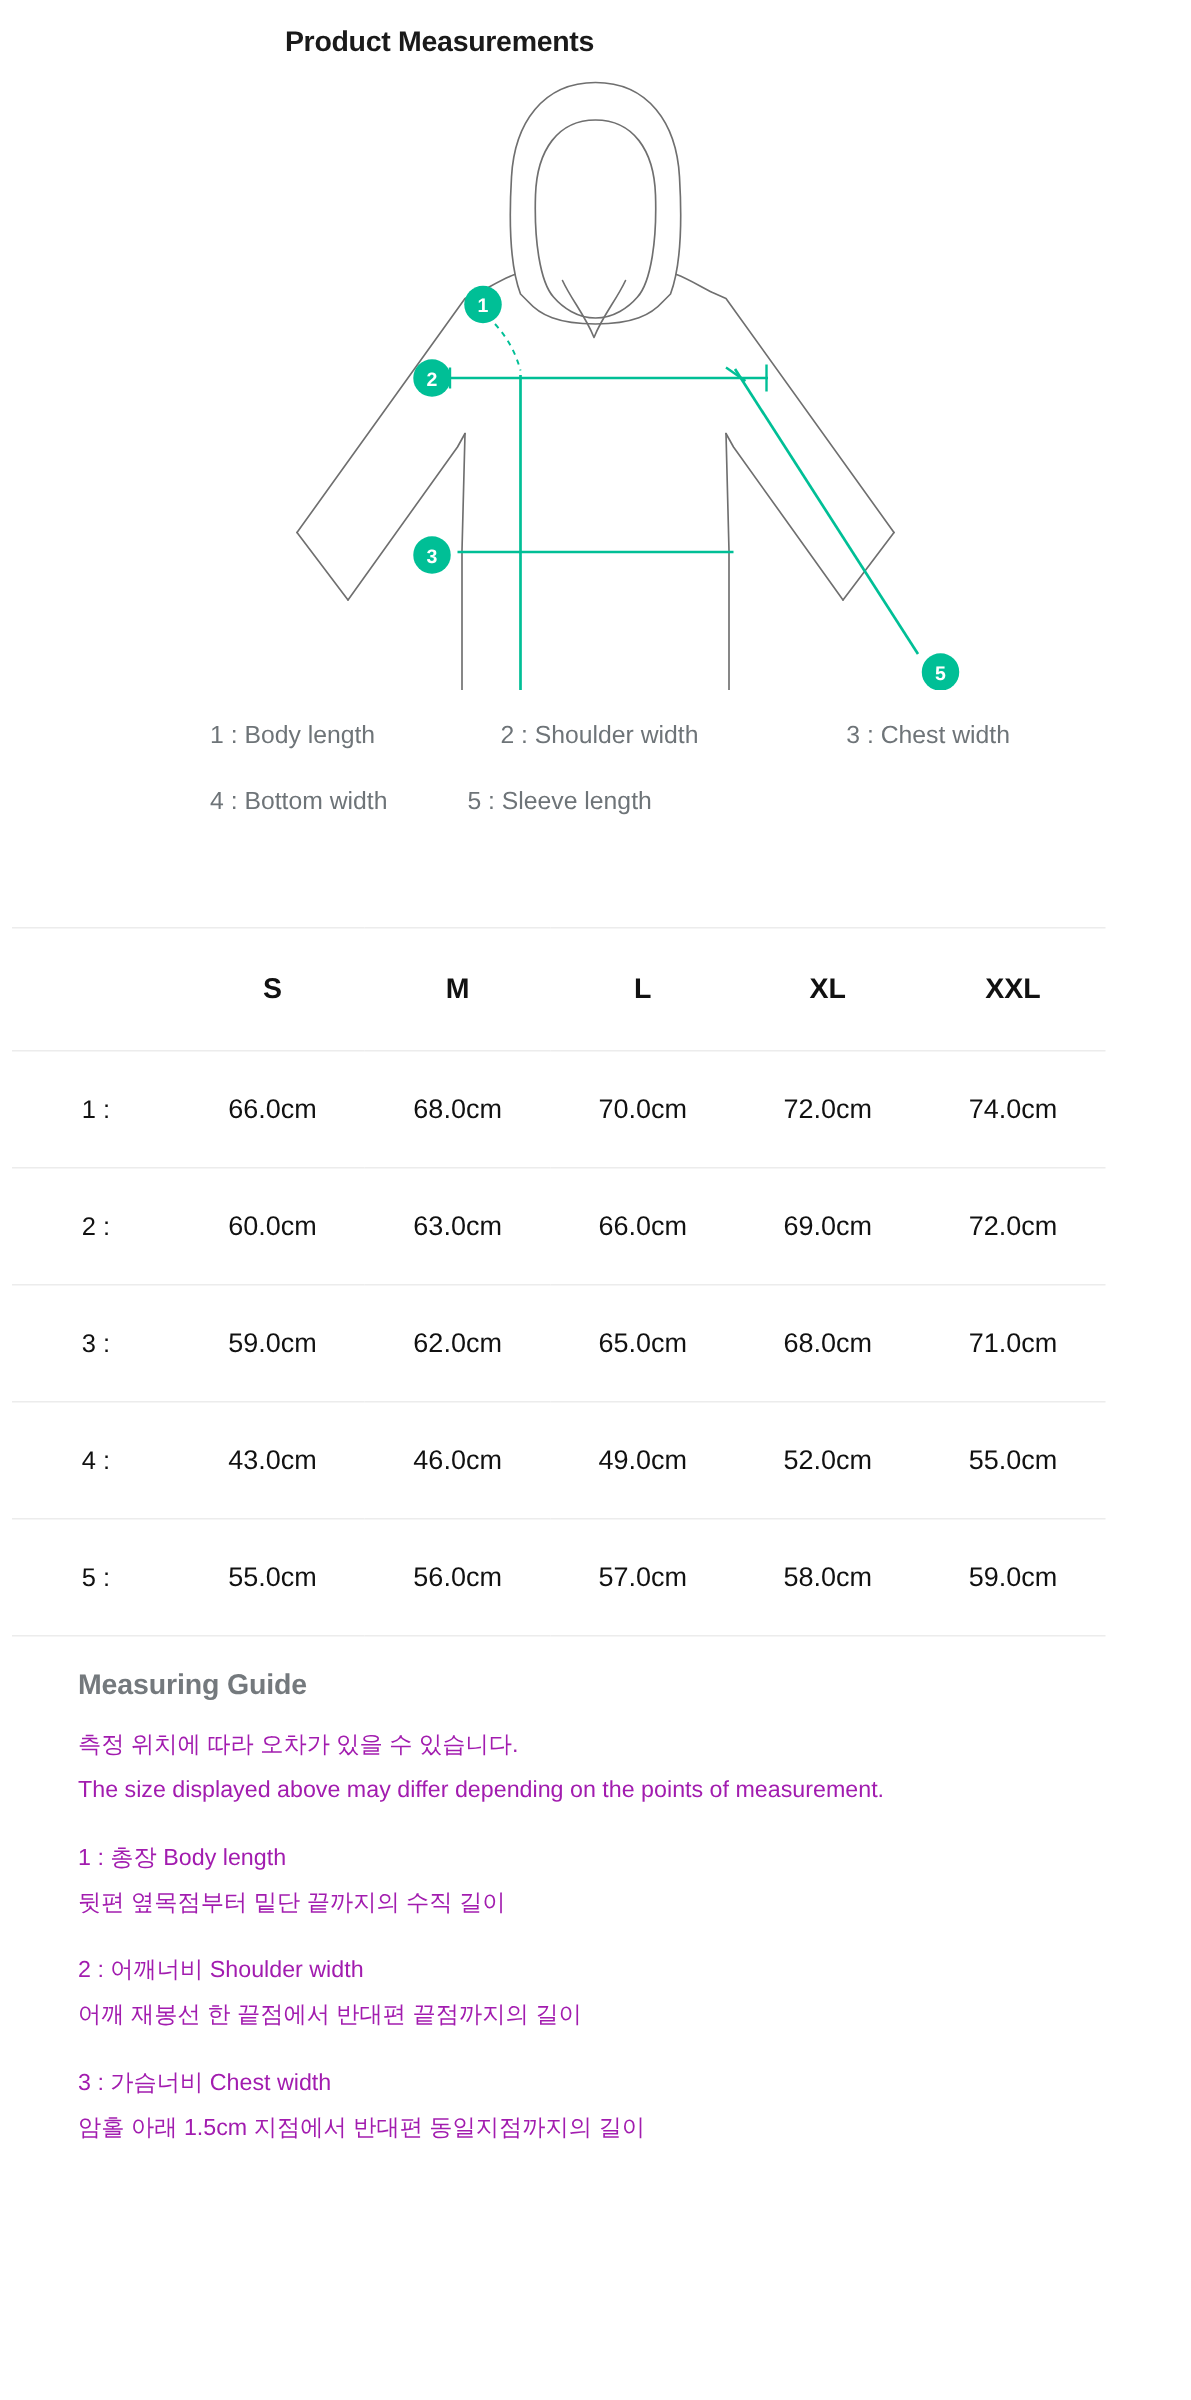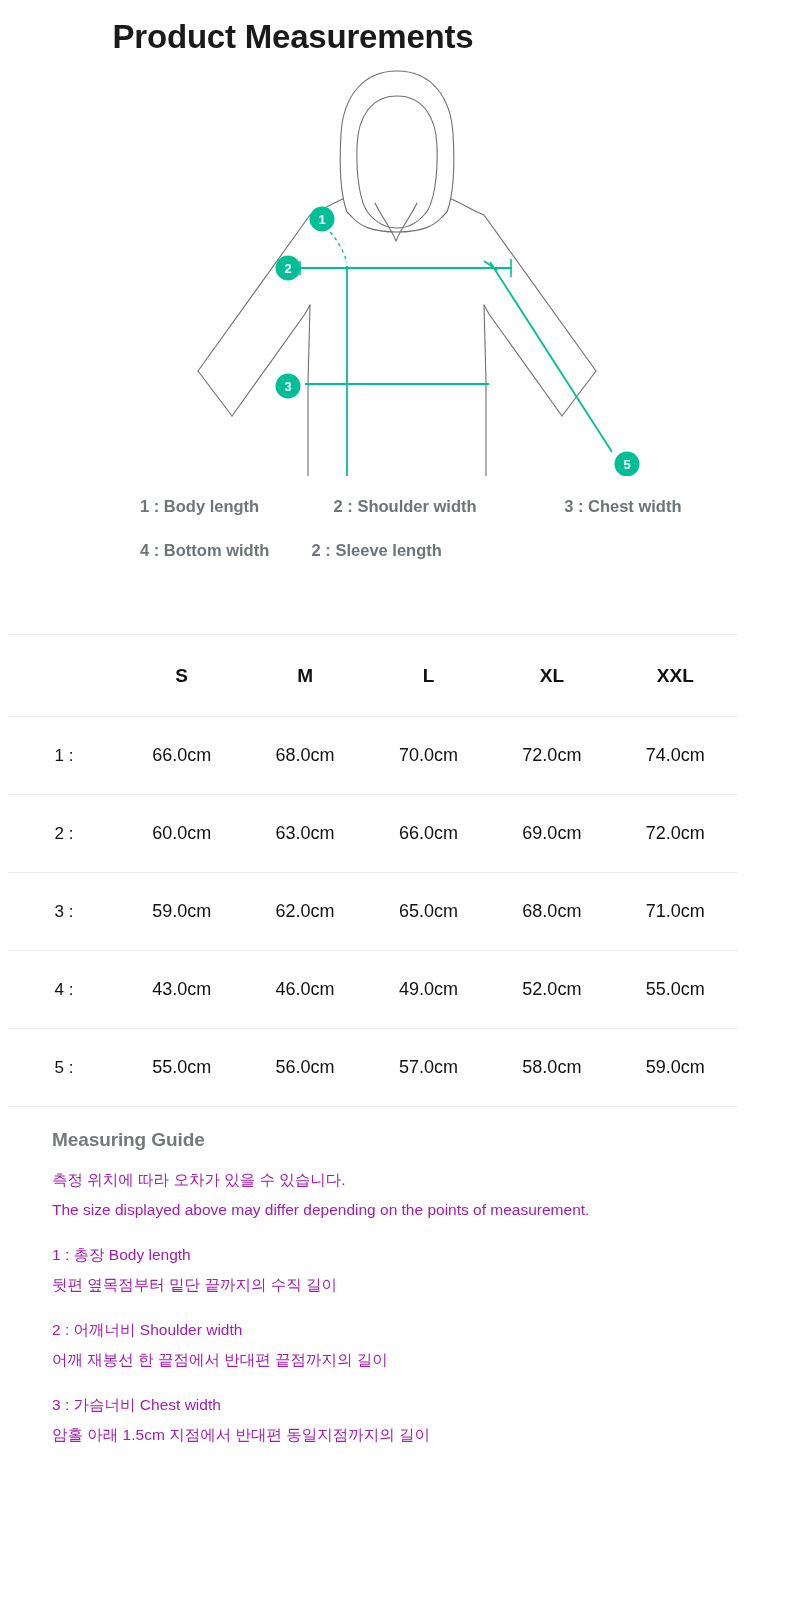--- a/index.html
+++ b/index.html
@@ -7,21 +7,21 @@
     margin: 0; padding: 0;
     width: 794px;
     background: #ffffff;
     font-family: "Liberation Sans", "DejaVu Sans", sans-serif;
     -webkit-font-smoothing: antialiased;
   }
   body { width: 794px; min-height: 1600px; overflow: hidden; position: relative; }
 
   
   .page-title {
-    font-size: 33px;
+    font-size: 19px;
     font-weight: bold;
     color: #1a1a1a;
     text-align: center;
     margin: 0;
     padding: 18px 0 0 0;
     width: 586px;       
     letter-spacing: -0.2px;
   }
 
   
@@ -41,21 +41,21 @@
   }
 
   
   .legend {
     margin: 8px 0 0 0;
     padding: 0 0 0 140px;
     color: #6e7478;
     font-size: 16.5px;
     line-height: 44px;
   }
-  .legend-row { display: block; white-space: nowrap; font-weight: bold; }
+  .legend-row { display: block; white-space: nowrap; }
   .legend-item { display: inline-block; }
   .legend-item.w1 { width: 189px; }
   .legend-item.w2 { width: 226px; }
   .legend-item.w3 { width: auto; }
   .legend-item.b1 { width: 167px; }
   .legend-item.b2 { width: auto; }
 
   
   .size-table {
     width: 729px;
@@ -212,21 +212,21 @@
 </div>
 
 <div class="legend">
   <div class="legend-row">
     <span class="legend-item w1">1 : Body length</span>
     <span class="legend-item w2">2 : Shoulder width</span>
     <span class="legend-item w3">3 : Chest width</span>
   </div>
   <div class="legend-row">
     <span class="legend-item b1">4 : Bottom width</span>
-    <span class="legend-item b2">2 : Sleeve length</span>
+    <span class="legend-item b2">5 : Sleeve length</span>
   </div>
 </div>
 
 <table class="size-table">
   <colgroup>
     <col class="c-lab">
       <col class="c-sz">
       <col class="c-sz">
       <col class="c-sz">
       <col class="c-sz">

